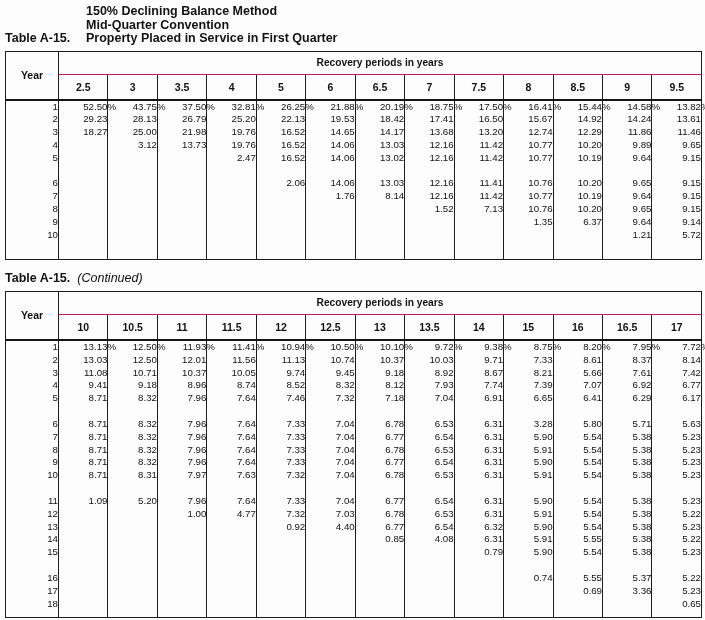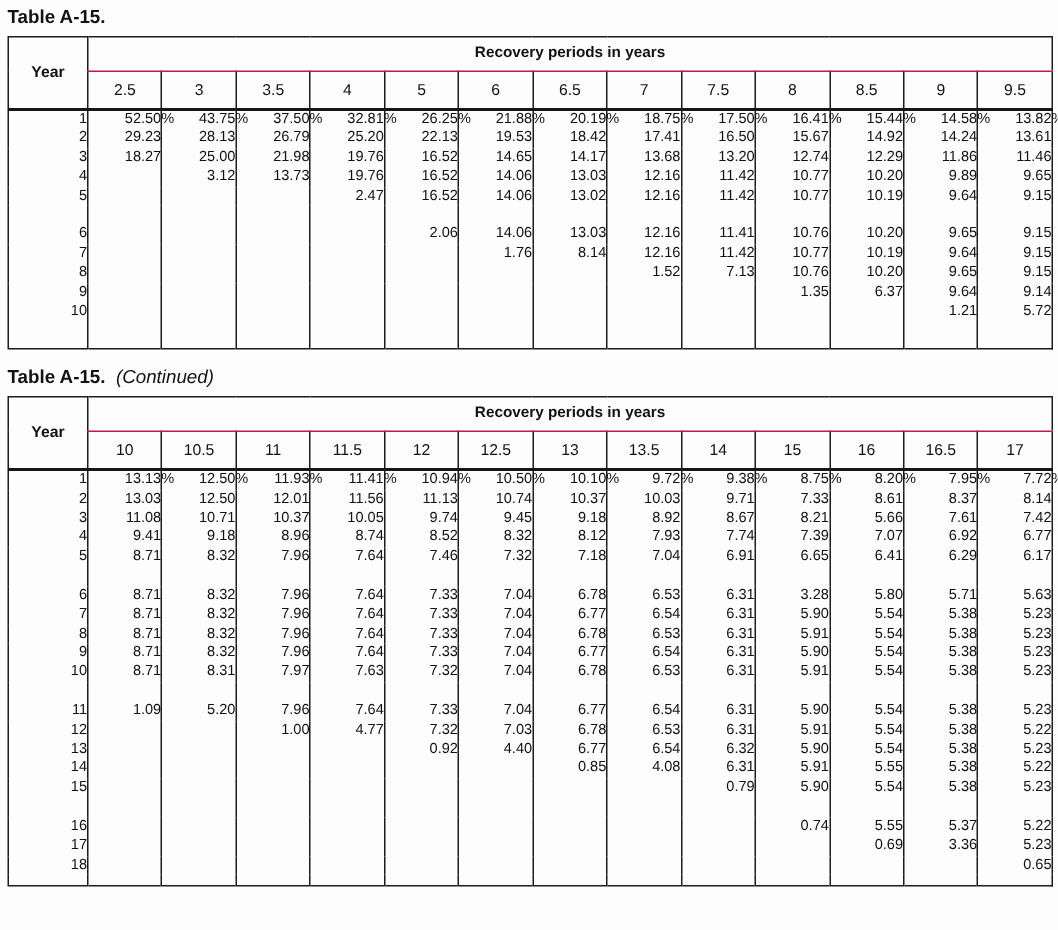--- a/index.html
+++ b/index.html
@@ -51,21 +51,21 @@
     vertical-align: middle;
   }
   th.year-th {
     font-weight: bold;
     font-size: 10.5px;
     text-align: center;
     vertical-align: middle;
   }
   tr.col-row th {
     height: 24px;
-    font-weight: normal;
+    font-weight: bold;
     font-size: 10.5px;
     text-align: center;
     vertical-align: middle;
   }
   tbody td {
     height: 12.8px;
     line-height: 12.8px;
     font-size: 9.7px;
     white-space: nowrap;
     vertical-align: middle;
@@ -77,20 +77,25 @@
   tr.bottom-pad td { height: 18px; }
   #table-2 tr.bottom-pad td { height: 7px; }
 </style>
 </head>
 <body>
 
 <div class="page">
 
   <div class="doc-title">
     <span class="title-label">Table A-15.</span>
+    <div class="title-lines">
+      <div>150% Declining Balance Method</div>
+      <div>Mid-Quarter Convention</div>
+      <div>Property Placed in Service in First Quarter</div>
+    </div>
   </div>
 
   <table class="rate-table" id="table-1">
       <colgroup>
         <col style="width: 53px;">
         <col>
         <col>
         <col>
         <col>
         <col>

